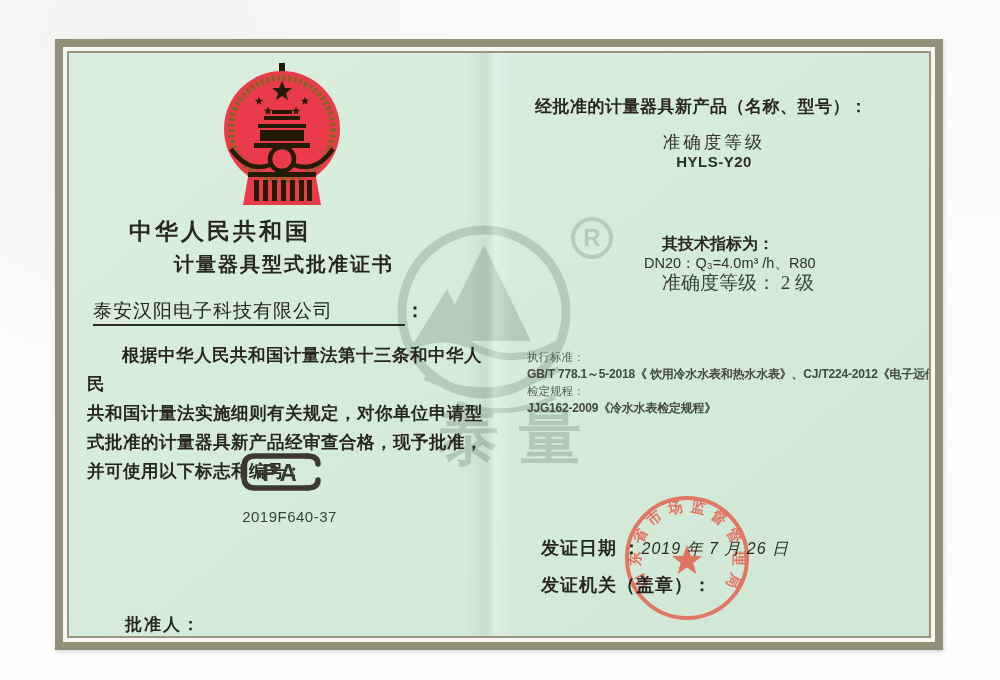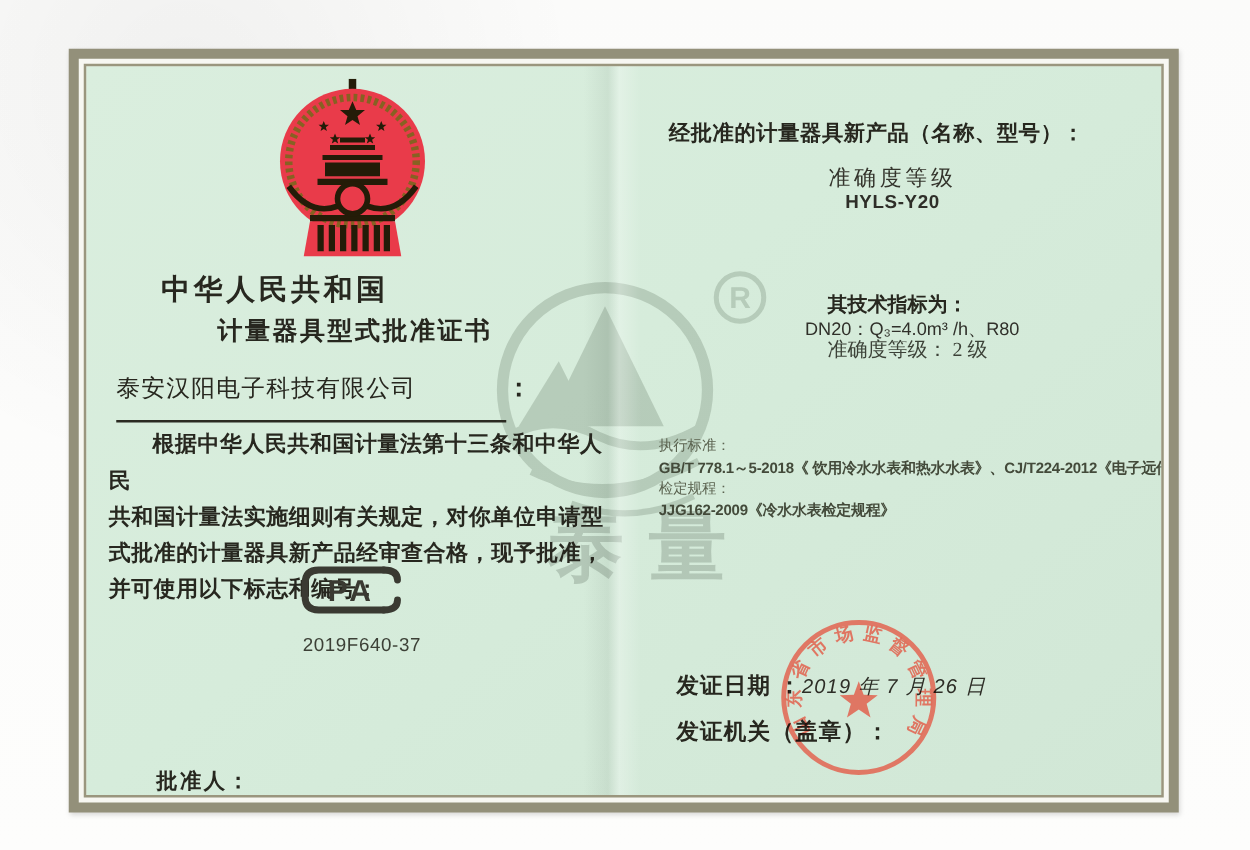--- a/index.html
+++ b/index.html
@@ -57,21 +57,21 @@
     text-align:left;font-size:23px;font-weight:bold;letter-spacing:3px;
   }
   .cert-title{
     position:absolute;left:25px;top:198px;width:380px;
     text-align:center;font-size:20px;font-weight:bold;letter-spacing:2px;
   }
   .company-line{position:absolute;left:24px;top:244px;font-size:19px;white-space:nowrap;}
   .company-underline{
     display:inline-block;width:312px;
     border-bottom:2px solid #2b2b22;
-    padding-bottom:12px;letter-spacing:1px;
+    padding-bottom:0;letter-spacing:1px;
   }
   .company-colon{font-weight:bold;font-size:20px;}
   .body-par{
     position:absolute;left:18px;top:288px;width:400px;
     font-size:17.5px;font-weight:600;line-height:29px;letter-spacing:0.5px;
   }
   .body-par .indent{text-indent:2em;}
   .cpa{position:absolute;left:168px;top:398px;}
   .approval-number{
     position:absolute;left:148px;top:455px;width:145px;text-align:center;
@@ -85,21 +85,21 @@
   .product-model{
     position:absolute;left:500px;top:100px;width:290px;text-align:center;
     font-family:Liberation Sans, sans-serif;
     font-size:15px;font-weight:600;color:#2e2e28;letter-spacing:0.5px;
   }
   .spec-heading{position:absolute;left:593px;top:181px;font-size:16px;font-weight:bold;}
   .spec-flow{
     position:absolute;left:575px;top:201px;font-size:14.5px;
     font-family:"Liberation Sans","DejaVu Sans",sans-serif;color:#30302a;
   }
-  .spec-accuracy{position:absolute;left:593px;top:217px;font-size:16px;color:#3c4238;}
+  .spec-accuracy{position:absolute;left:593px;top:217px;font-size:19px;color:#3c4238;}
   .standards{position:absolute;left:458px;top:296px;width:410px;font-size:11.5px;color:#5b6350;line-height:17px;}
   .standards .std-main{
     font-size:12px;font-weight:600;color:#434a3a;
     font-family:"Liberation Sans","DejaVu Sans",sans-serif;
     letter-spacing:-0.2px;white-space:nowrap;
   }
   .issue-date{position:absolute;left:472px;top:483px;font-size:18px;font-weight:bold;letter-spacing:1px;white-space:nowrap;}
   .issue-date .date-value{
     font-weight:normal;font-size:16px;letter-spacing:1px;color:#2d2d26;
     font-family:"Liberation Sans","DejaVu Sans",sans-serif;font-style:italic;

